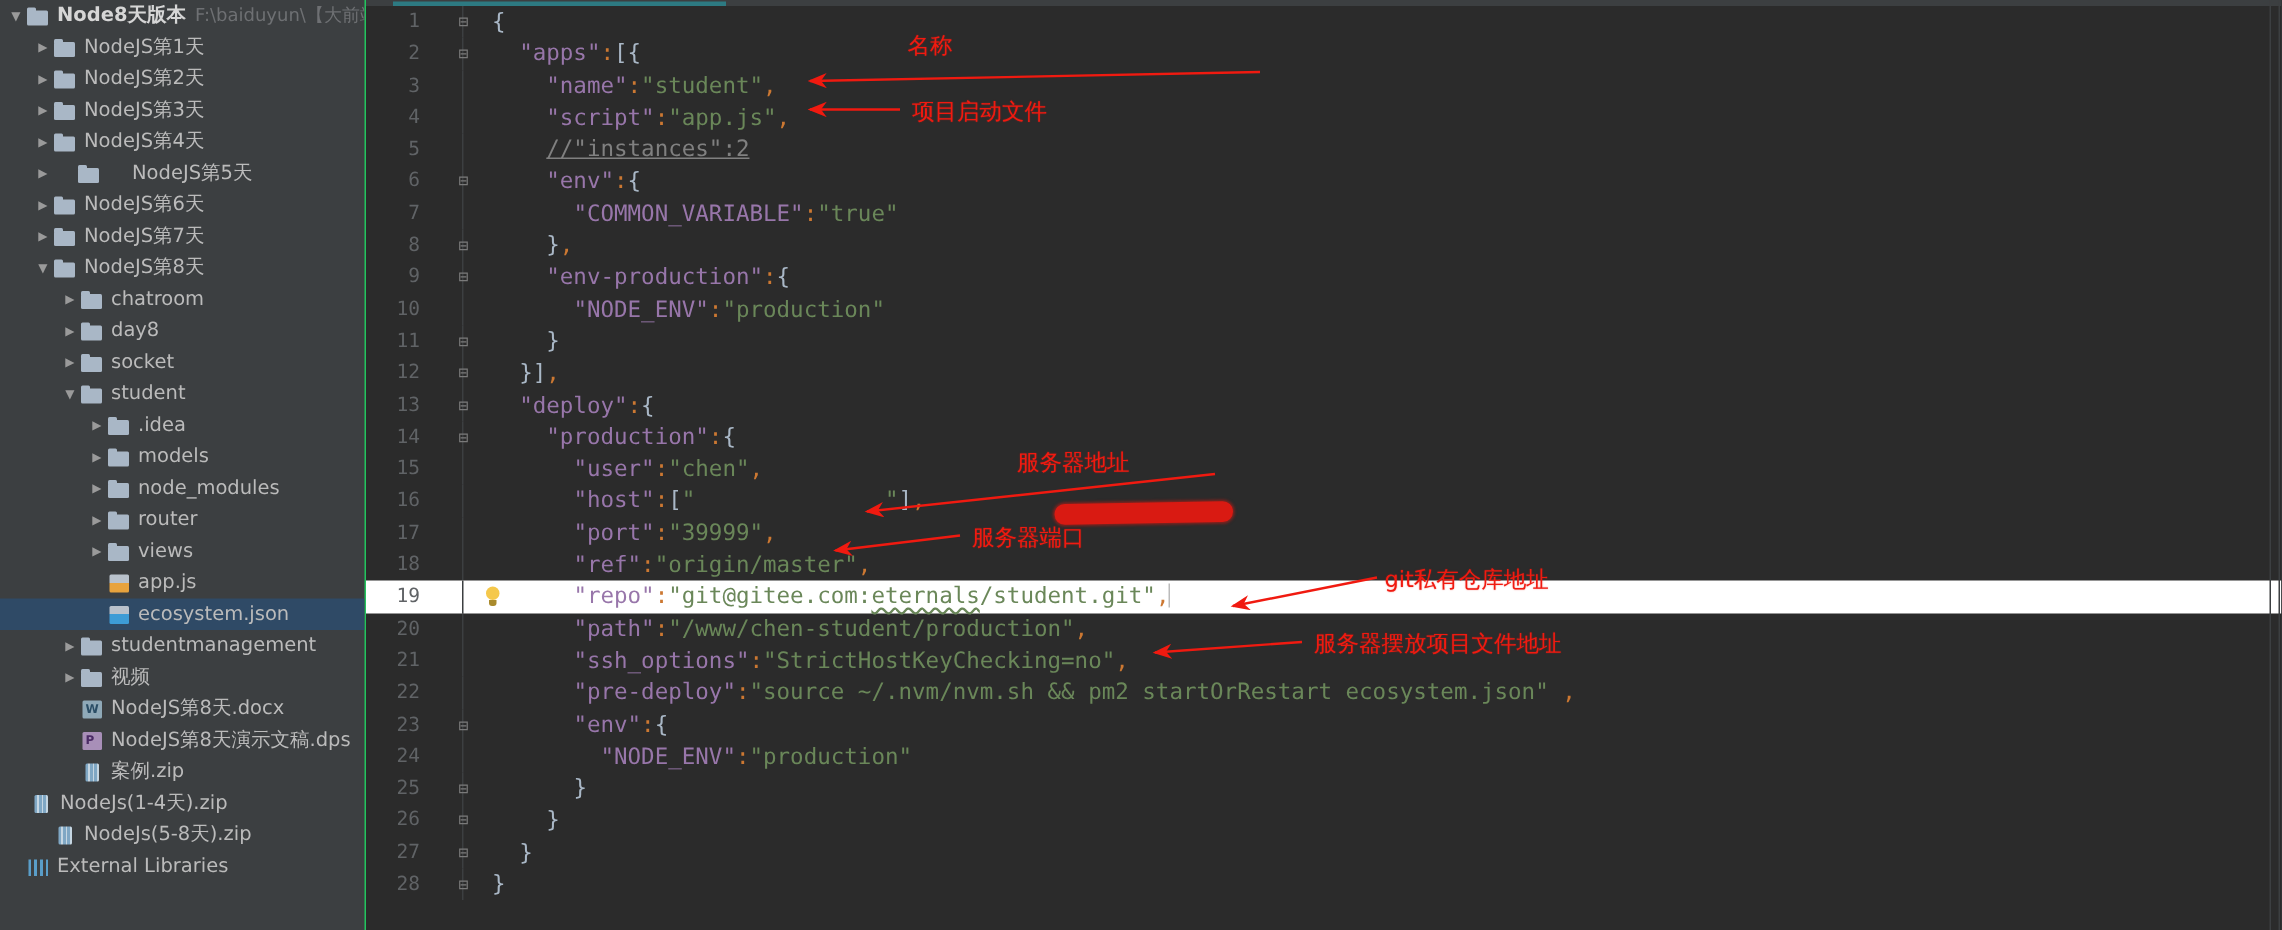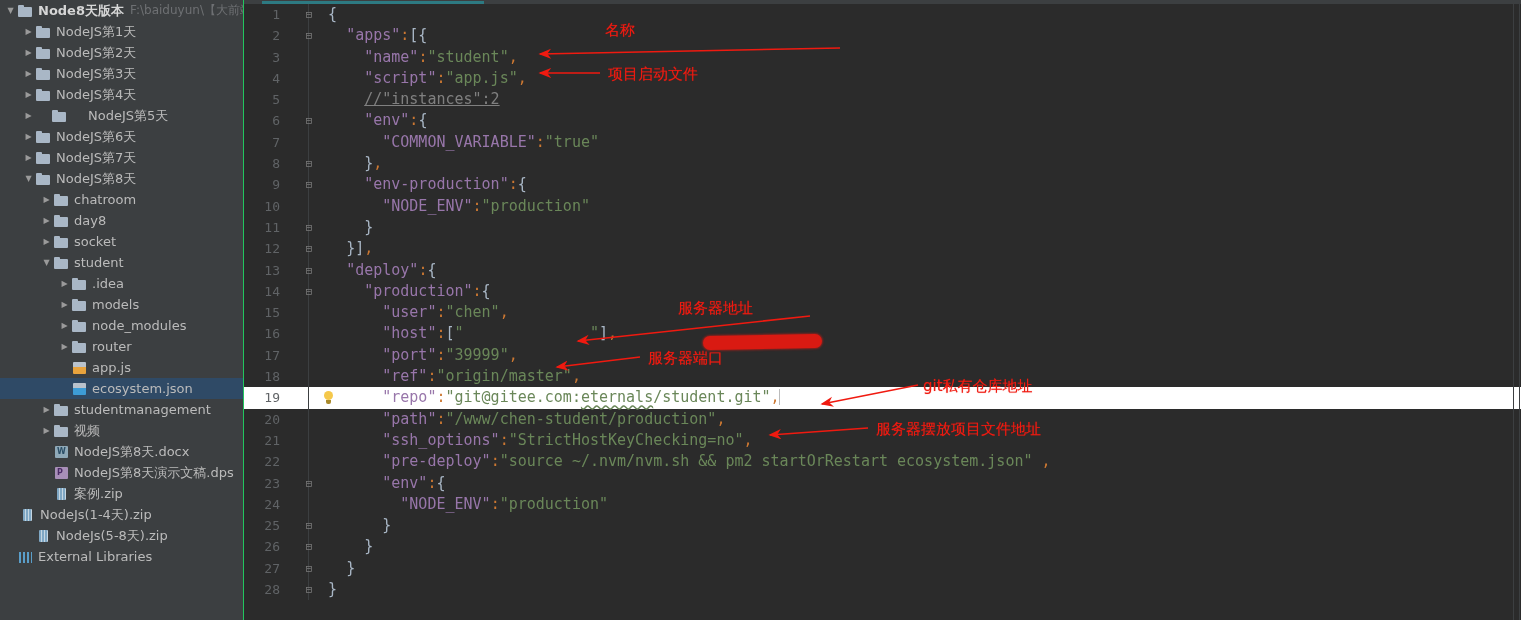--- a/index.html
+++ b/index.html
@@ -370,20 +370,25 @@
         </div>
         <div class="tree-row" style="padding-left: 58px;">
           <span class="tw tri-right"></span>
           <span class="ico folder"></span>
           <span>node_modules</span>
         </div>
         <div class="tree-row" style="padding-left: 58px;">
           <span class="tw tri-right"></span>
           <span class="ico folder"></span>
           <span>router</span>
+        </div>
+        <div class="tree-row" style="padding-left: 58px;">
+          <span class="tw tri-right"></span>
+          <span class="ico folder"></span>
+          <span>views</span>
         </div>
         <div class="tree-row" style="padding-left: 58px;">
           <span class="tw empty"></span>
           <span class="ico js"></span>
           <span>app.js</span>
         </div>
         <div class="tree-row selected" style="padding-left: 58px;">
           <span class="tw empty"></span>
           <span class="ico json"></span>
           <span>ecosystem.json</span>

